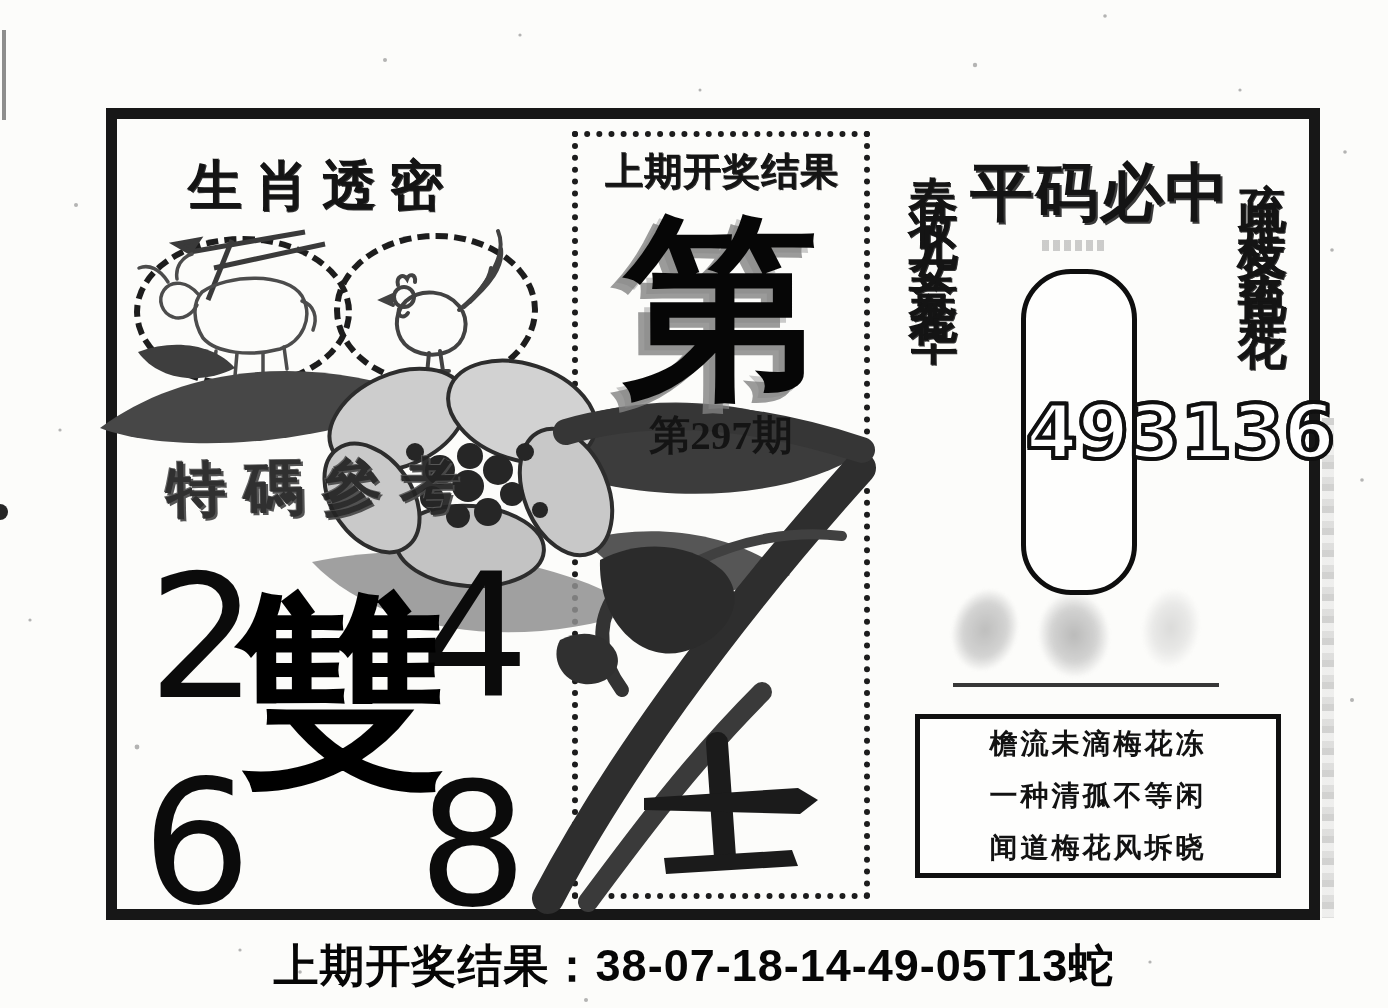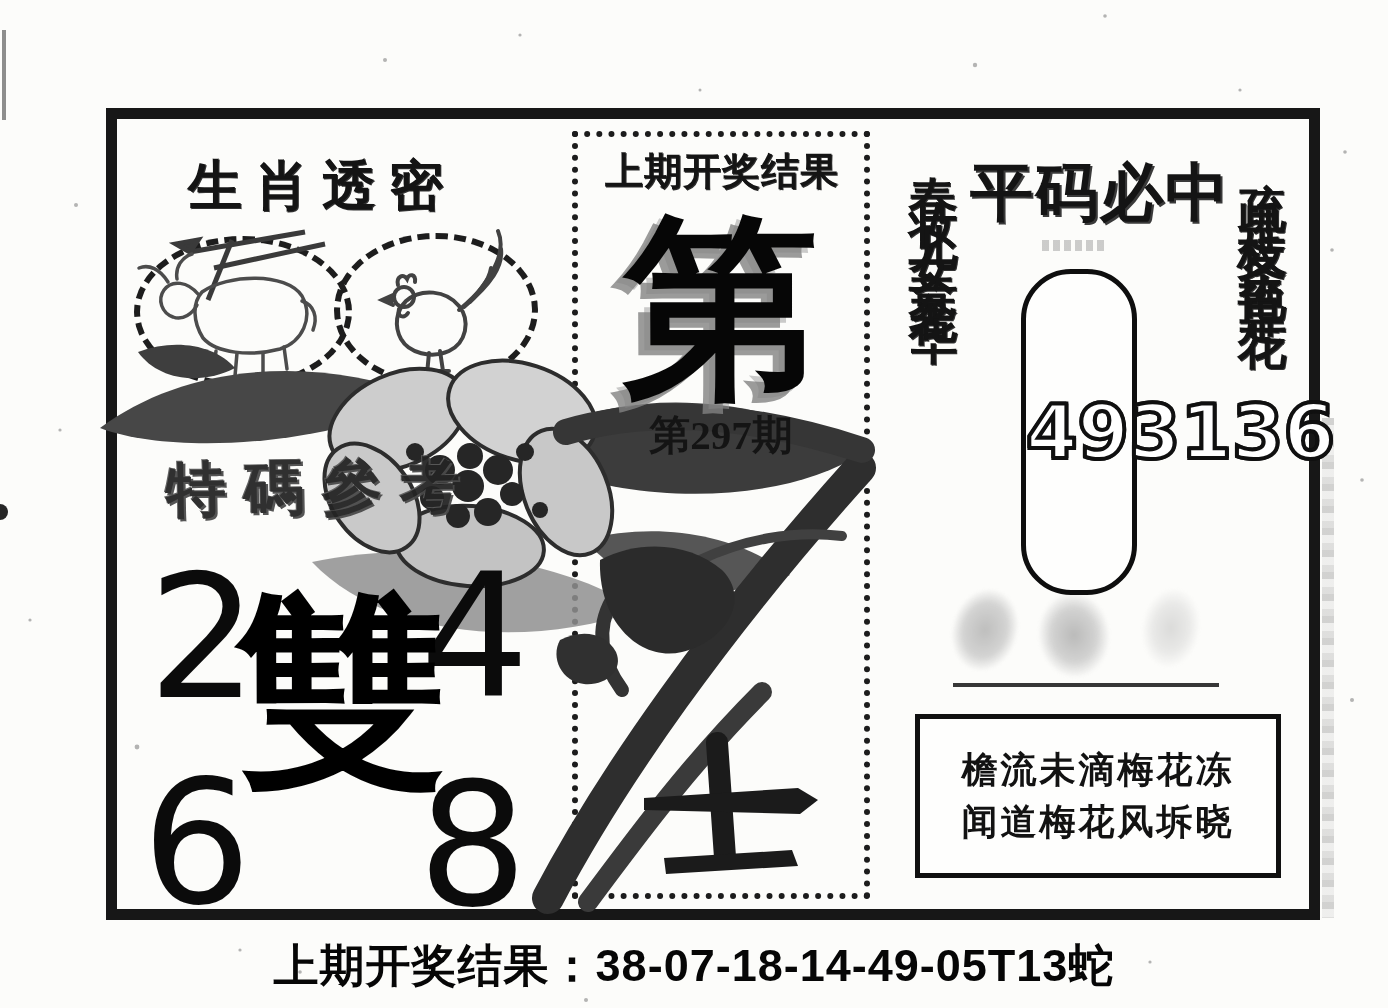--- a/index.html
+++ b/index.html
@@ -108,21 +108,21 @@
   .smudge-3{left:1142px;top:588px;width:58px;height:80px;transform:rotate(9deg);opacity:.33;
     background:radial-gradient(closest-side,#9a9a9a,#c2c2c2 60%,rgba(210,210,210,0));}
   .divider{left:953px;top:683px;width:266px;height:4px;background:#262626;z-index:4;opacity:.92;}
   .poem-box{
     left:915px;top:714px;width:366px;height:164px;z-index:4;
     border:5px solid #101010;box-sizing:border-box;
     display:flex;flex-direction:column;align-items:center;justify-content:center;
     gap:4px;background:rgba(255,255,255,.6);
   }
   .poem-line{
-    font-family:"Liberation Serif",serif;font-size:36px;font-weight:700;
+    font-family:"Liberation Serif",serif;font-size:28px;font-weight:700;
     letter-spacing:3px;white-space:nowrap;line-height:48px;color:#121212;
   }
 
   
   .footer-line{
     left:0;top:936px;width:1388px;text-align:center;z-index:5;
     font-size:45px;font-weight:900;letter-spacing:1px;white-space:nowrap;color:#060606;
   }
 
   
@@ -162,20 +162,21 @@
   <span class="pill-num">36</span>
 </div>
 
 <div class="abs smudge smudge-1"></div>
 <div class="abs smudge smudge-2"></div>
 <div class="abs smudge smudge-3"></div>
 <div class="abs divider"></div>
 
 <div class="abs poem-box">
   <div class="poem-line">檐流未滴梅花冻</div>
+  <div class="poem-line">一种清孤不等闲</div>
   <div class="poem-line">闻道梅花风坼晓</div>
 </div>
 
 <div class="abs vcol vcol-right">疏是枝条艳是花</div>
 
 <div class="abs footer-line">上期开奖结果：38-07-18-14-49-05T13蛇</div>
 
 <svg class="abs artwork" viewBox="0 0 1388 1008">
 
   <g stroke="#3a3a3a" stroke-width="5" fill="none">

